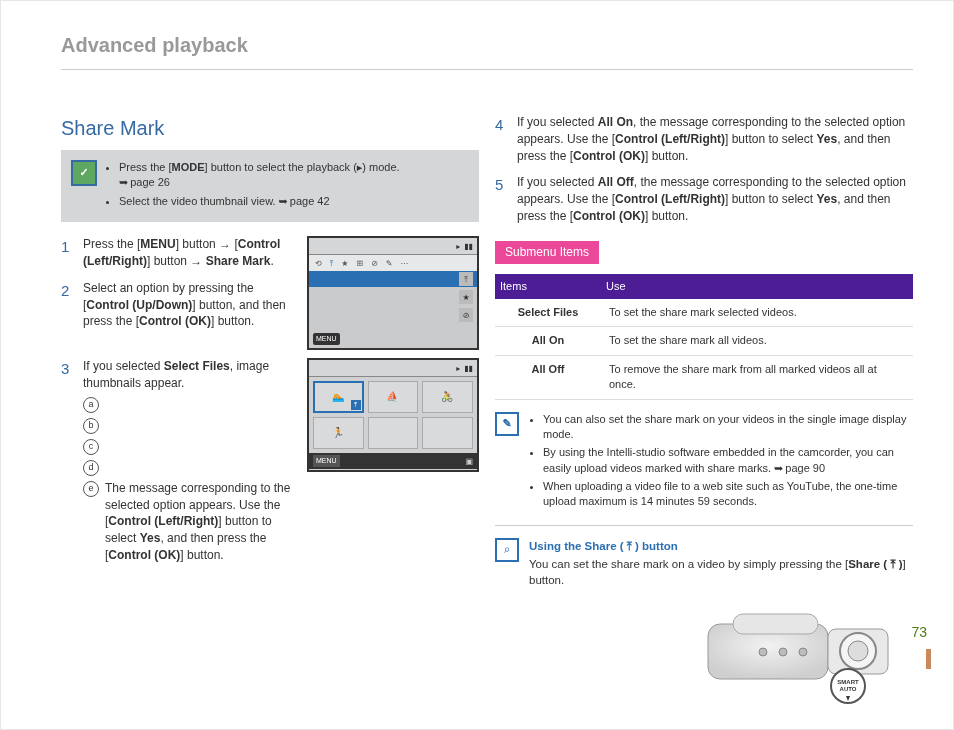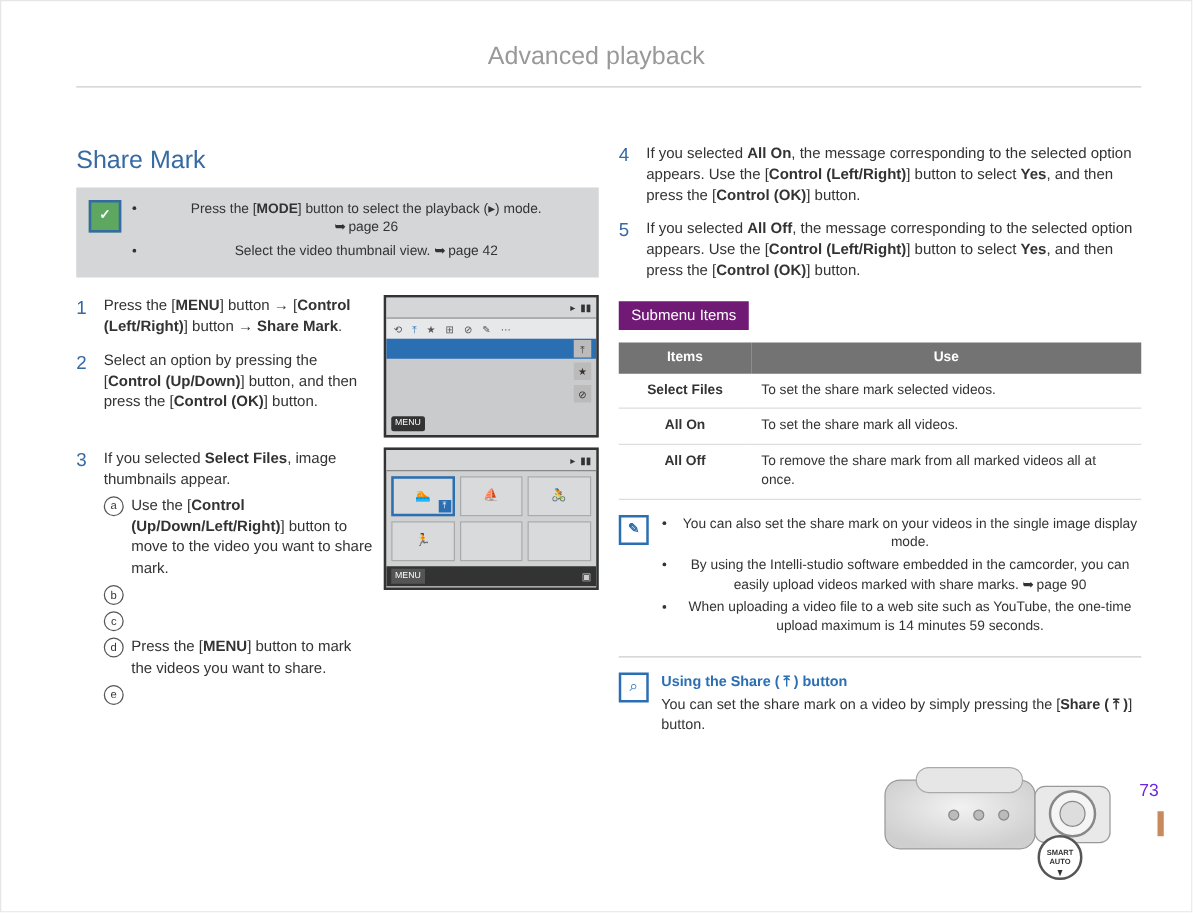--- a/index.html
+++ b/index.html
@@ -15,25 +15,25 @@
   }
   .page {
     box-sizing: border-box;
     width: 954px;
     height: 730px;
     padding: 30px 40px 20px 60px;
     position: relative;
     border: 1px solid #e6e6e6;
   }
   .page-title {
-    text-align: center;
+    text-align: left;
     font-size: 20px;
     color: #999;
     margin: 0 20px 10px 0;
-    font-weight: 400;
+    font-weight: 700;
   }
   .hr {
     border: none;
     border-top: 1px solid #ccc;
     margin: 0 0 18px 0;
   }
   .cols {
     display: flex;
     gap: 16px;
     margin-top: 44px;
@@ -61,21 +61,21 @@
     left: 10px; top: 10px;
     width: 22px; height: 22px;
     border: 2px solid #366aa3;
     background: #5ea760;
     display: flex;
     align-items: center;
     justify-content: center;
     color: #fff;
     font-weight: bold;
   }
-  .tipbox ul, .notes ul { margin: 0; padding-left: 14px; text-align: center; }
+  .tipbox ul, .notes ul { margin: 0; padding-left: 14px; }
   .tipbox li, .notes li { margin-bottom: 3px; }
   .arrow::before { content: "➥"; margin-right: 2px; }
 
   .step { display: flex; gap: 8px; margin-bottom: 10px; }
   .step-num { color: #366aa3; font-size: 15px; min-width: 14px; }
   .step-body { flex: 1; }
 
   .b { font-weight: bold; }
 
   .float-panel {
@@ -165,37 +165,37 @@
     border-radius: 50%;
     align-items: center;
     justify-content: center;
     font-size: 9px;
     flex-shrink: 0;
     margin-top: 1px;
   }
 
   .submenu-label {
     display: inline-block;
-    background: #701a75;
+    background: #ec4899;
     color: #fff;
     padding: 3px 10px;
     font-size: 12px;
     margin: 6px 0 10px 0;
   }
   table.submenu {
     width: 100%;
     border-collapse: collapse;
     font-size: 11px;
   }
   table.submenu th {
-    background: #737373;
+    background: #4c1d95;
     color: #fff;
-    font-weight: bold;
+    font-weight: normal;
     padding: 5px;
-    text-align: center;
+    text-align: left;
   }
   table.submenu td {
     padding: 6px 8px;
     border-bottom: 1px solid #ddd;
     vertical-align: top;
   }
   table.submenu td.k { width: 90px; text-align: center; font-weight: bold; }
 
   .notes {
     display: flex;
@@ -232,21 +232,21 @@
     margin-top: 6px;
     text-align: right;
   }
   .cam svg { width: 210px; height: 110px; }
 
   .page-num {
     position: absolute;
     right: 26px;
     bottom: 86px;
     font-size: 14px;
-    color: #6d28d9;
+    color: #4d7c0f;
   }
   .side-tab {
     position: absolute;
     right: 22px;
     bottom: 60px;
     width: 5px;
     height: 20px;
     background: #c8895c;
   }
 </style>
@@ -339,34 +339,33 @@
         </div>
       </div>
 
       <div class="step">
         <div class="step-num">3</div>
         <div class="step-body">
           <span>If you selected </span><span class="b">Select Files</span><span>, image thumbnails appear.</span>
           <ul class="sublist">
             <li>
                 <span class="marker">a</span>
-                <span><span>Use the [</span><span class="b">Control (Up/Down/Left/Right)</span><span>] button to move to the video you want to share mark.</span></span>
               </li>
             <li>
                 <span class="marker">b</span>
               </li>
             <li>
                 <span class="marker">c</span>
               </li>
             <li>
                 <span class="marker">d</span>
-                <span><span>Press the [</span><span class="b">MENU</span><span>] button to mark the videos you want to share.</span></span>
               </li>
             <li>
                 <span class="marker">e</span>
+                <span><span>The message corresponding to the selected option appears. Use the [</span><span class="b">Control (Left/Right)</span><span>] button to select </span><span class="b">Yes</span><span>, and then press the [</span><span class="b">Control (OK)</span><span>] button.</span></span>
               </li>
           </ul>
         </div>
       </div>
     </div>
 
     <div class="col">
       <div class="step">
         <div class="step-num">4</div>
         <div class="step-body">

